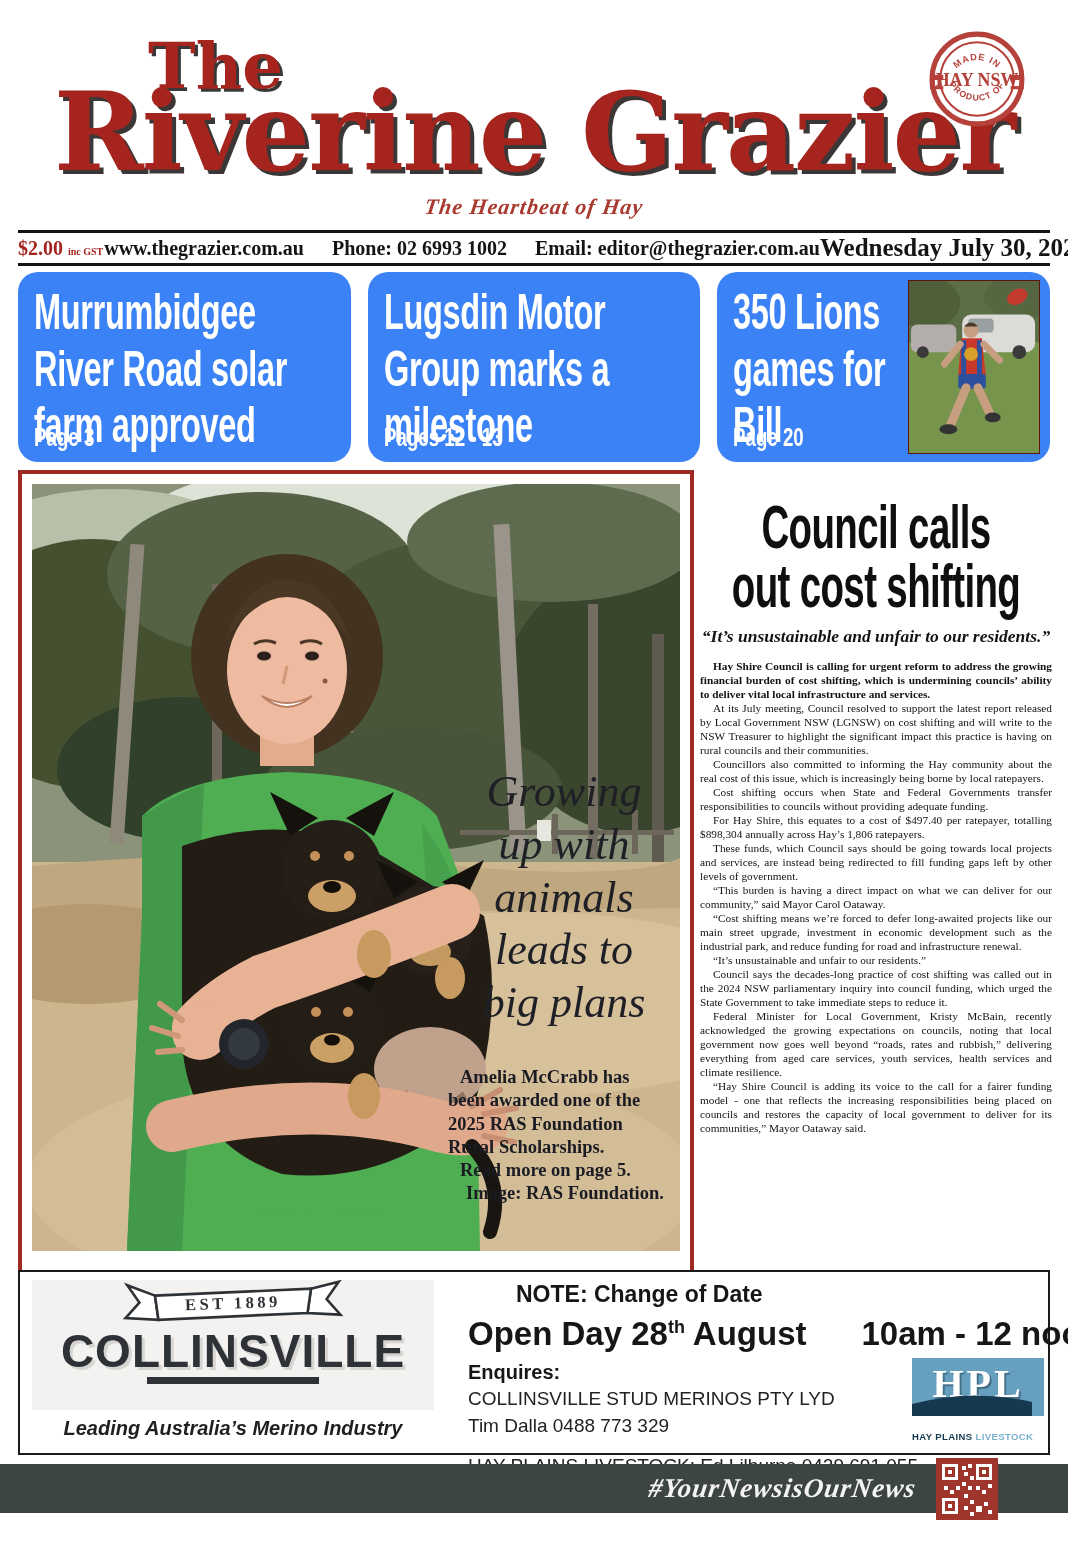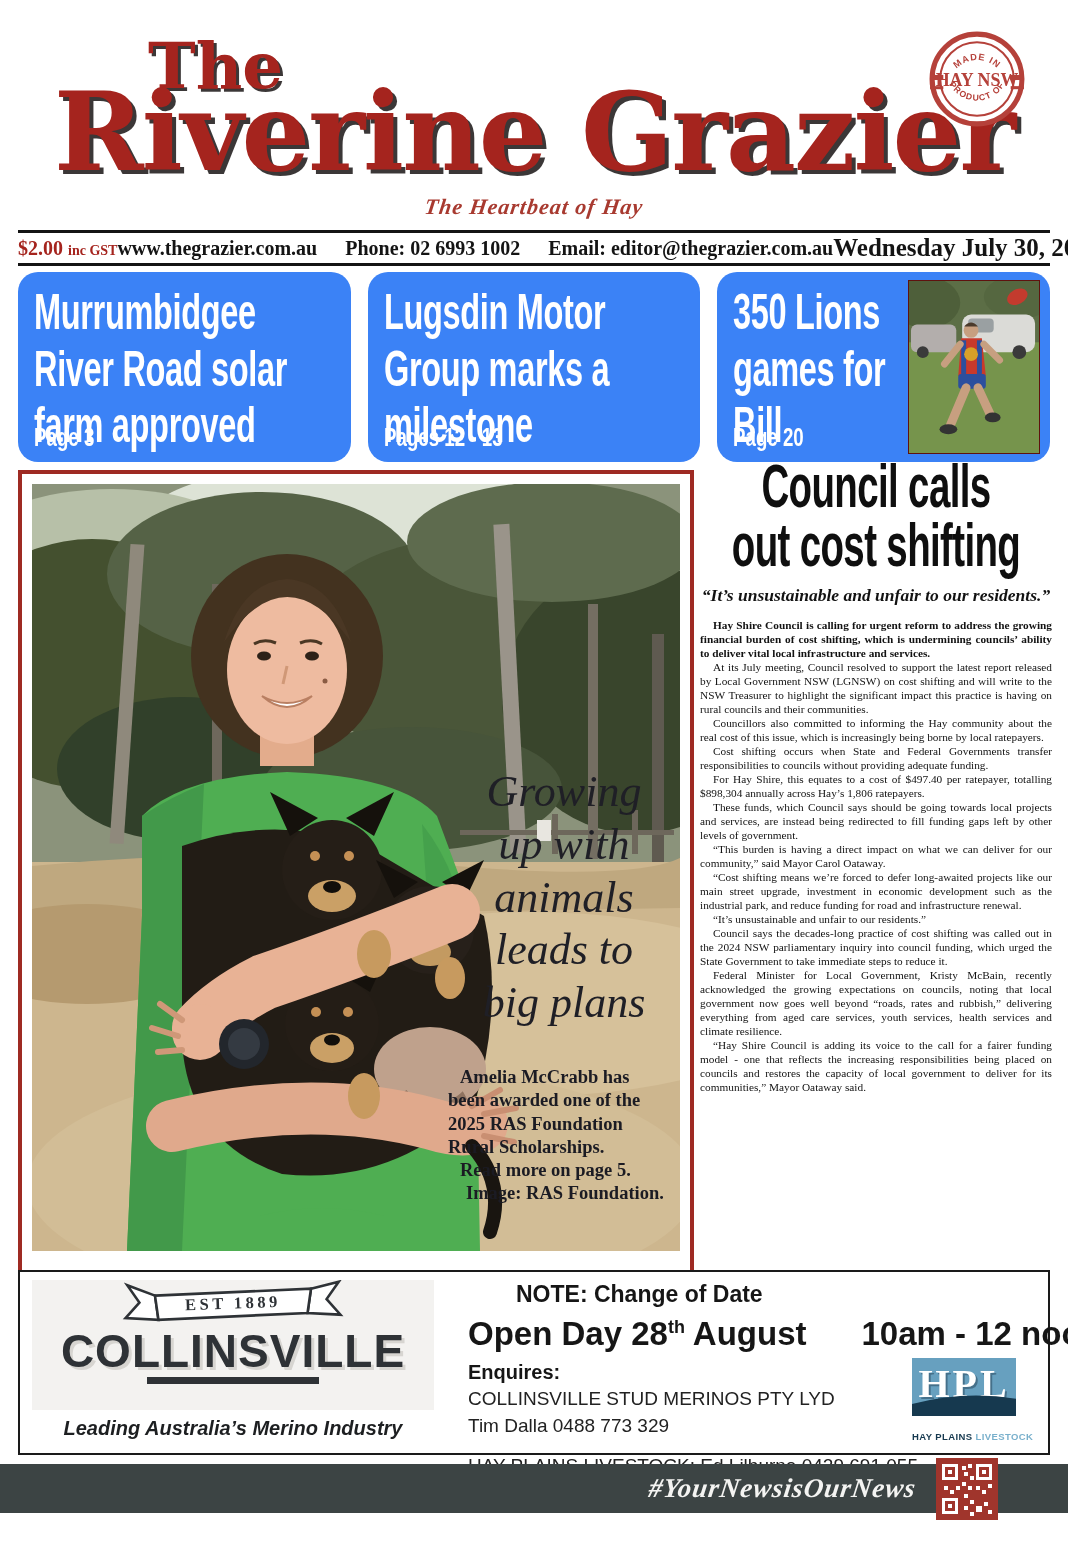--- a/index.html
+++ b/index.html
@@ -31,21 +31,21 @@
   .badge { position:absolute; top:30px; right:42px; width:98px; height:98px; }
 
   
   .infobar {
     position:absolute; top:230px; left:18px; width:1032px; height:36px;
     border-top:3px solid #141414; border-bottom:3px solid #141414;
     display:flex; align-items:center;
     font-family:"Liberation Serif", serif; color:#141414;
   }
   .price { width:160px; color:#a5241e; font-weight:700; font-size:20px; white-space:nowrap; }
-  .price small { font-size:14px; font-weight:700; }
+  .price small { font-size:10px; font-weight:700; }
   .contact-group { flex:1; display:flex; gap:28px; justify-content:center; font-weight:700; font-size:20px; white-space:nowrap; }
   .issue-date { width:230px; text-align:right; font-weight:700; font-size:25px; white-space:nowrap; }
 
   
   .teasers { position:absolute; top:272px; left:18px; width:1032px; height:190px; display:flex; gap:17px; }
   .teaser {
     flex:1; position:relative; background:#3b82f6; border-radius:20px;
     padding:12px 16px; overflow:hidden;
   }
   .teaser-headline {
@@ -73,21 +73,21 @@
   }
   .photo-caption {
     position:absolute; top:592px; right:24px; width:218px;
     font:700 18.5px/1.26 "Liberation Serif", serif; color:#1b1b23;
   }
   .photo-caption .c1 { text-indent:12px; }
   .photo-caption .c2 { text-indent:12px; }
   .photo-caption .c3 { text-indent:18px; }
 
   
-  .article { position:absolute; top:457px; left:700px; width:352px; }
+  .article { position:absolute; top:498px; left:700px; width:352px; }
   .article-headline {
     position:relative; left:50%; width:568px;
     transform:translateX(-50%) scaleX(0.62);
     font:900 62px/0.95 "Liberation Sans", sans-serif;
     letter-spacing:-1px; color:#0f0f0f; text-align:center;
   }
   .article-subhead {
     margin-top:10px; text-align:center;
     font:italic 700 17.5px/1.2 "Liberation Serif", serif; color:#121212;
   }
@@ -112,21 +112,21 @@
   }
   .ad-right { position:absolute; left:448px; top:10px; width:560px; font-family:"Liberation Sans", sans-serif; color:#161616; }
   .ad-note { font:700 23px/1.1 "Liberation Sans", sans-serif;margin-left:48px; }
   .ad-openday { margin-top:10px; font:700 33px/1.05 "Liberation Sans", sans-serif; white-space:nowrap; }
   .ad-openday sup { font-size:18px; }
   .ad-openday .time { margin-left:55px; }
   .ad-enquires { margin-top:9px; font:700 20px/1.15 "Liberation Sans", sans-serif; }
   .ad-line { margin-top:3px; font:400 19px/1.25 "Liberation Sans", sans-serif; color:#222; }
   .ad-line.space-above { margin-top:17px; }
   .hpl { position:absolute; right:16px; top:86px; width:120px; }
-  .hpl-box { position:relative; width:104px; height:58px; background:#67a0bf; overflow:hidden;text-decoration:underline; }
+  .hpl-box { position:relative; width:132px; height:58px; background:#67a0bf; overflow:hidden;text-decoration:underline; }
   .hpl-acronym {
     position:absolute; top:2px; left:0; width:100%; text-align:center;
     font:700 40px/1.2 "Liberation Serif", serif; color:#fff; letter-spacing:3px;
     text-shadow:2px 2px 0 rgba(20,40,60,.4);
   }
   .hpl-caption { margin-top:16px; font:700 9.5px/1 "Liberation Sans", sans-serif; letter-spacing:0.4px; white-space:nowrap; }
   .hpl-caption .dark { color:#16394f; }
   .hpl-caption .light { color:#79b0cc; }
 
   

